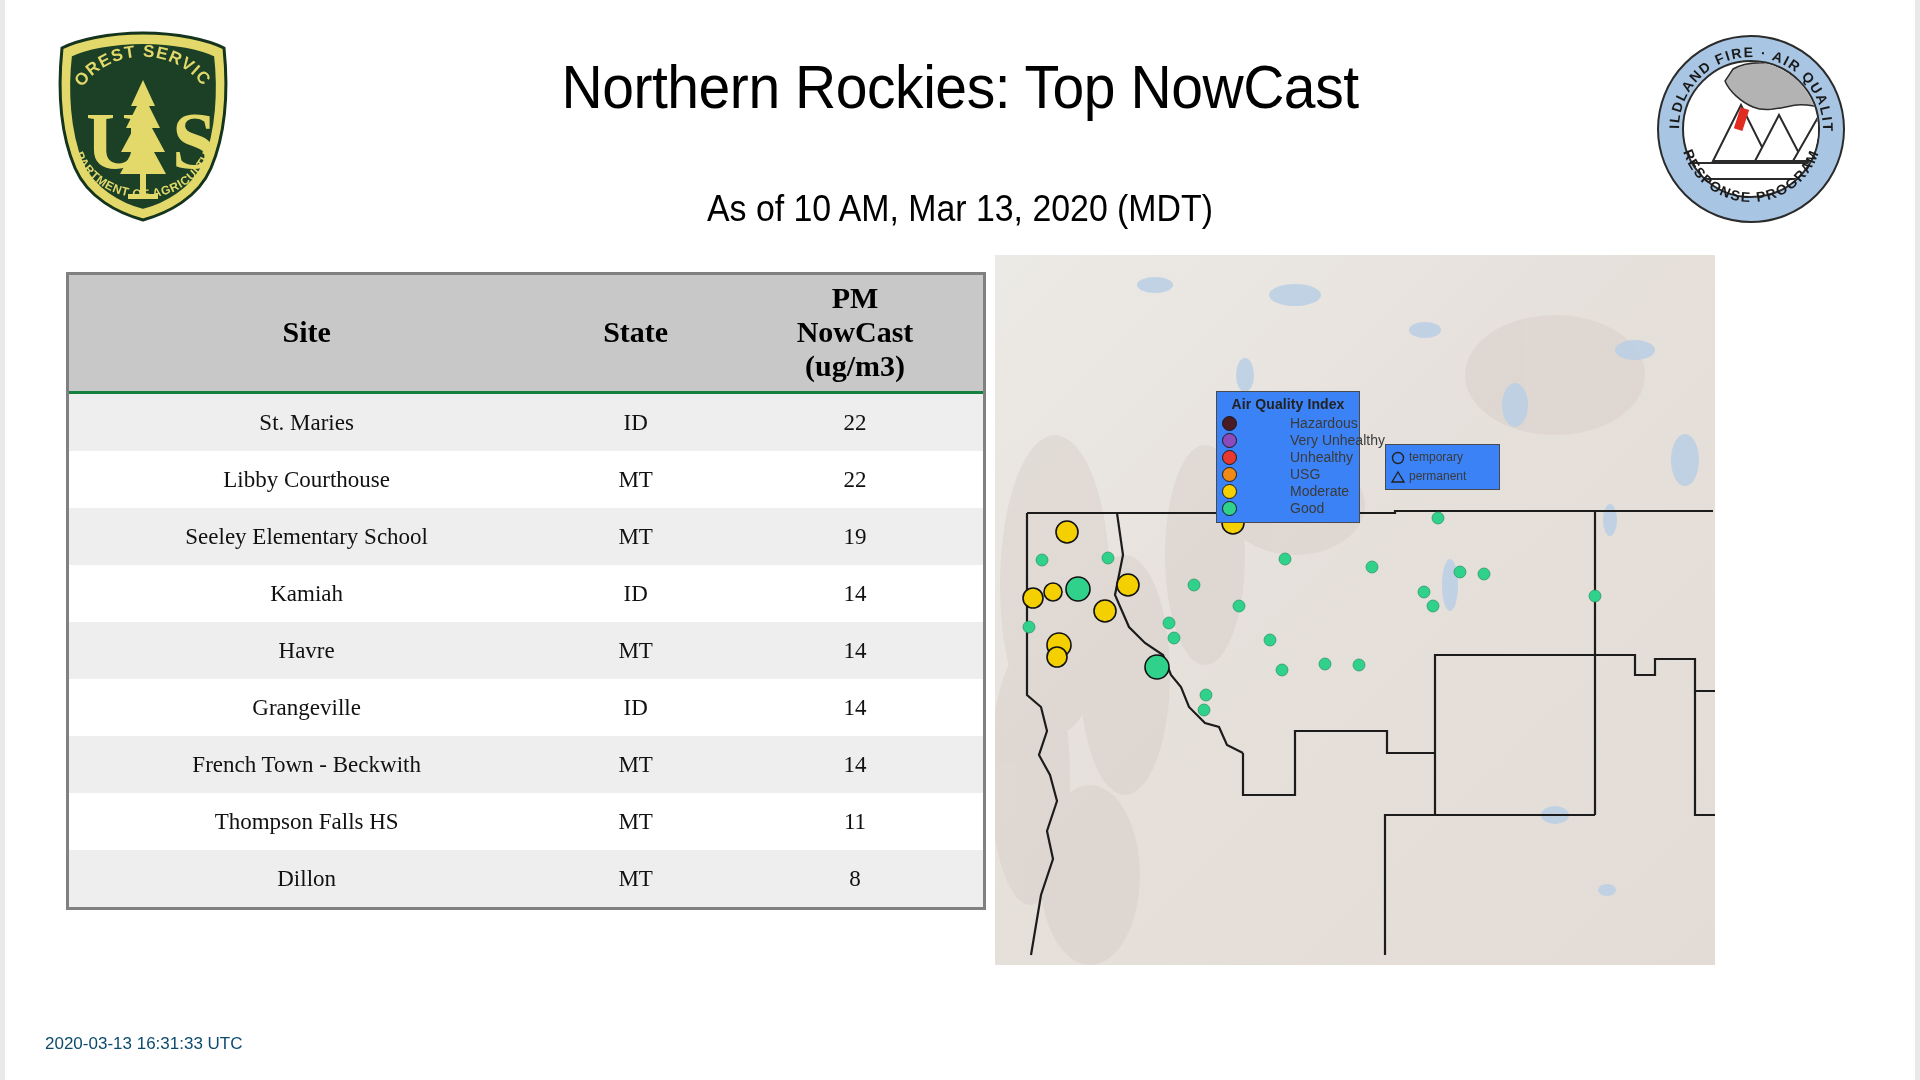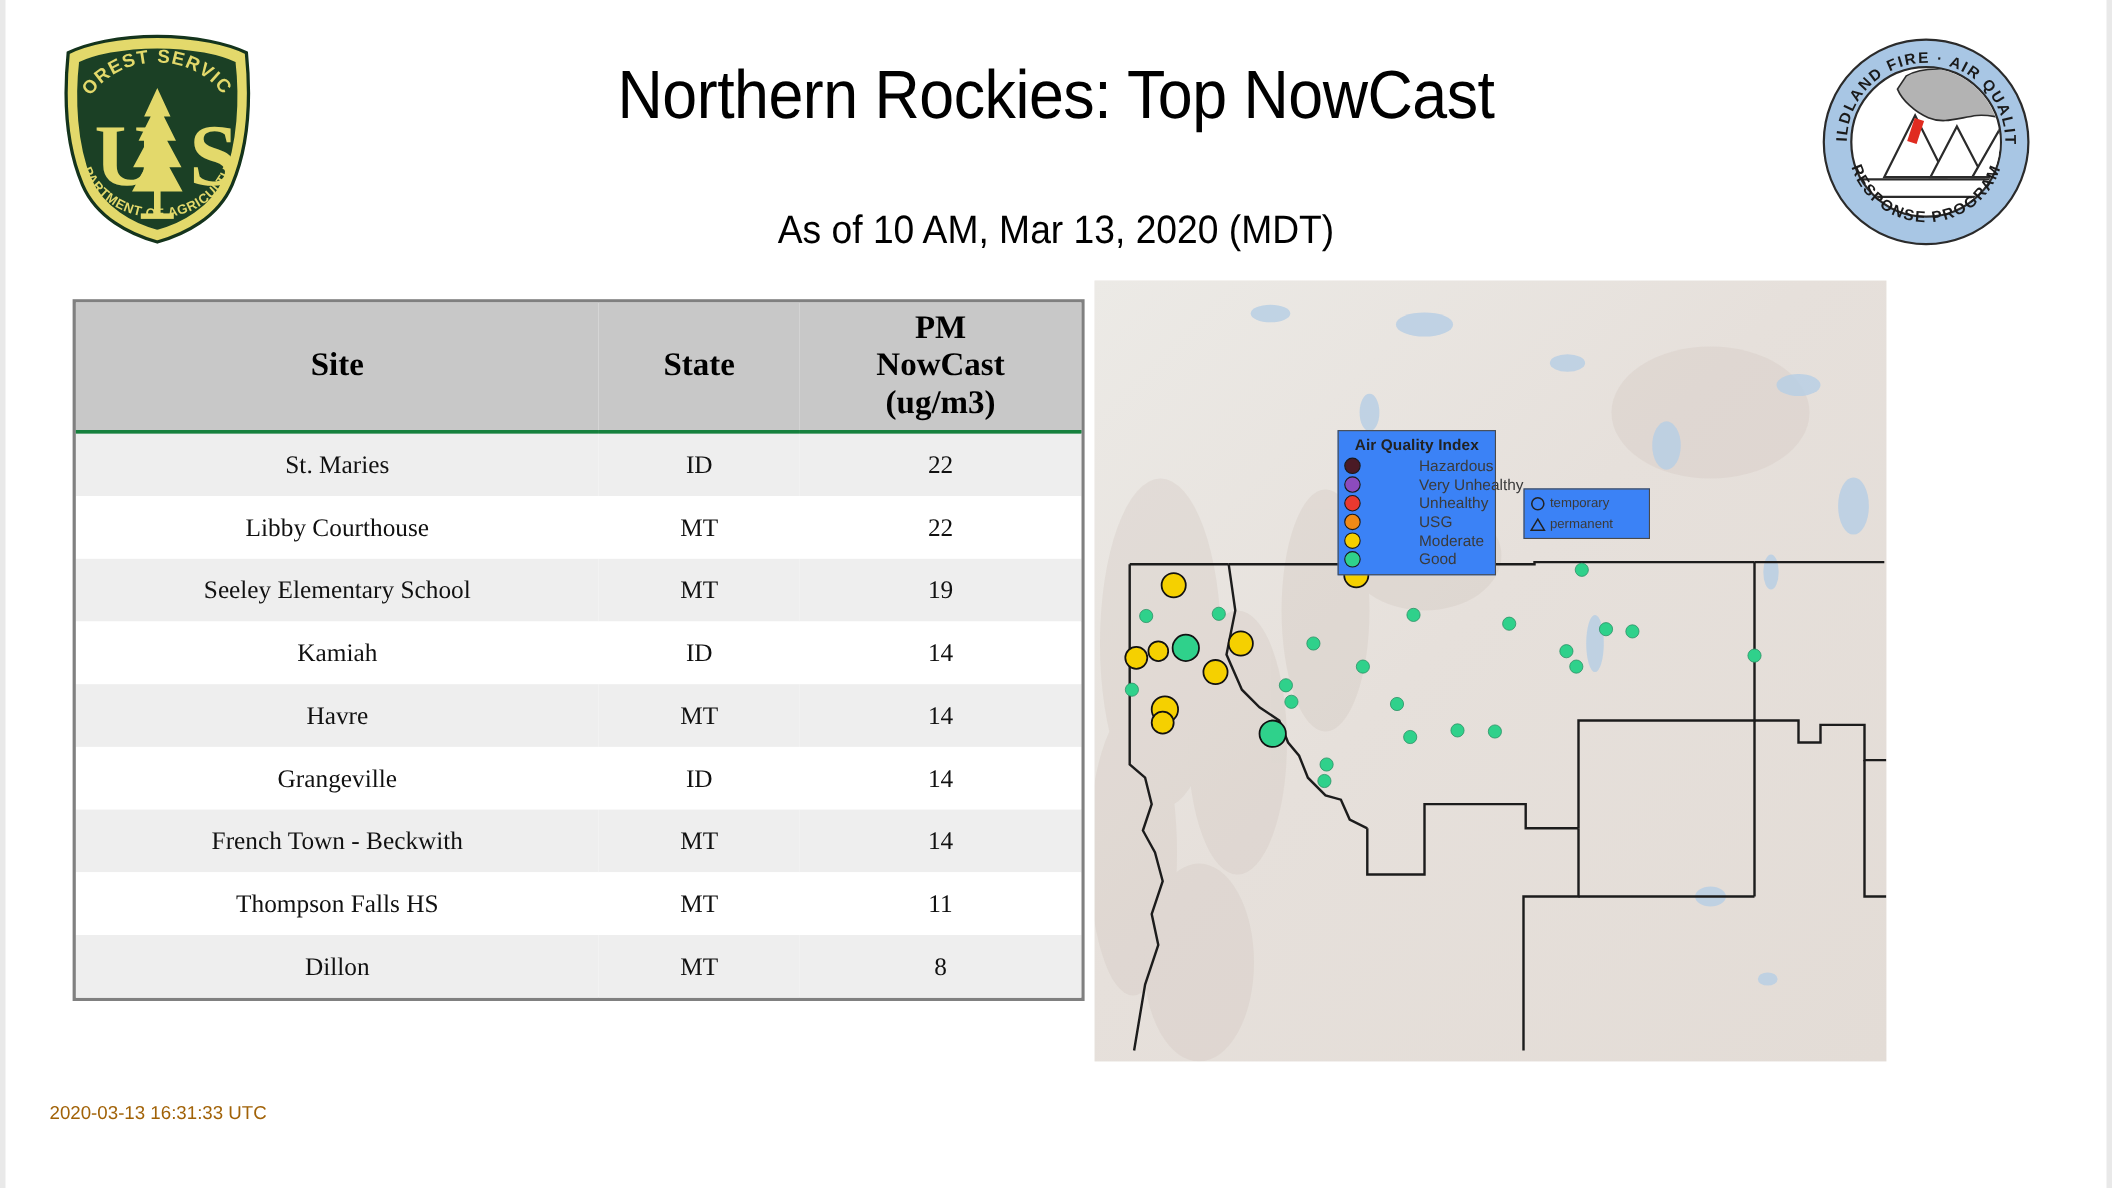--- a/index.html
+++ b/index.html
@@ -99,22 +99,22 @@
   }
   #aqi-legend .leg-label{font-size:14px;line-height:15px;white-space:nowrap;}
 
   #marker-legend{left:1385px;top:444px;width:105px;padding:3px 4px;}
   #marker-legend .mrow{display:flex;align-items:center;height:19px;}
   #marker-legend .mlabel{font-size:12px;line-height:15px;margin-left:3px;}
   .msym{width:16px;height:16px;flex:none;}
 
   
   #timestamp{
-    position:absolute;left:45px;top:1002px;
-    font-size:17px;color:#a16207;
+    position:absolute;left:45px;top:1034px;
+    font-size:17px;color:#0c4a6e;
     font-family:"Liberation Sans", sans-serif;
   }
 </style>
 </head>
 <body>
 
 <div class="edge-bar left"></div>
 <div class="edge-bar right"></div>
 
 <div id="header">

